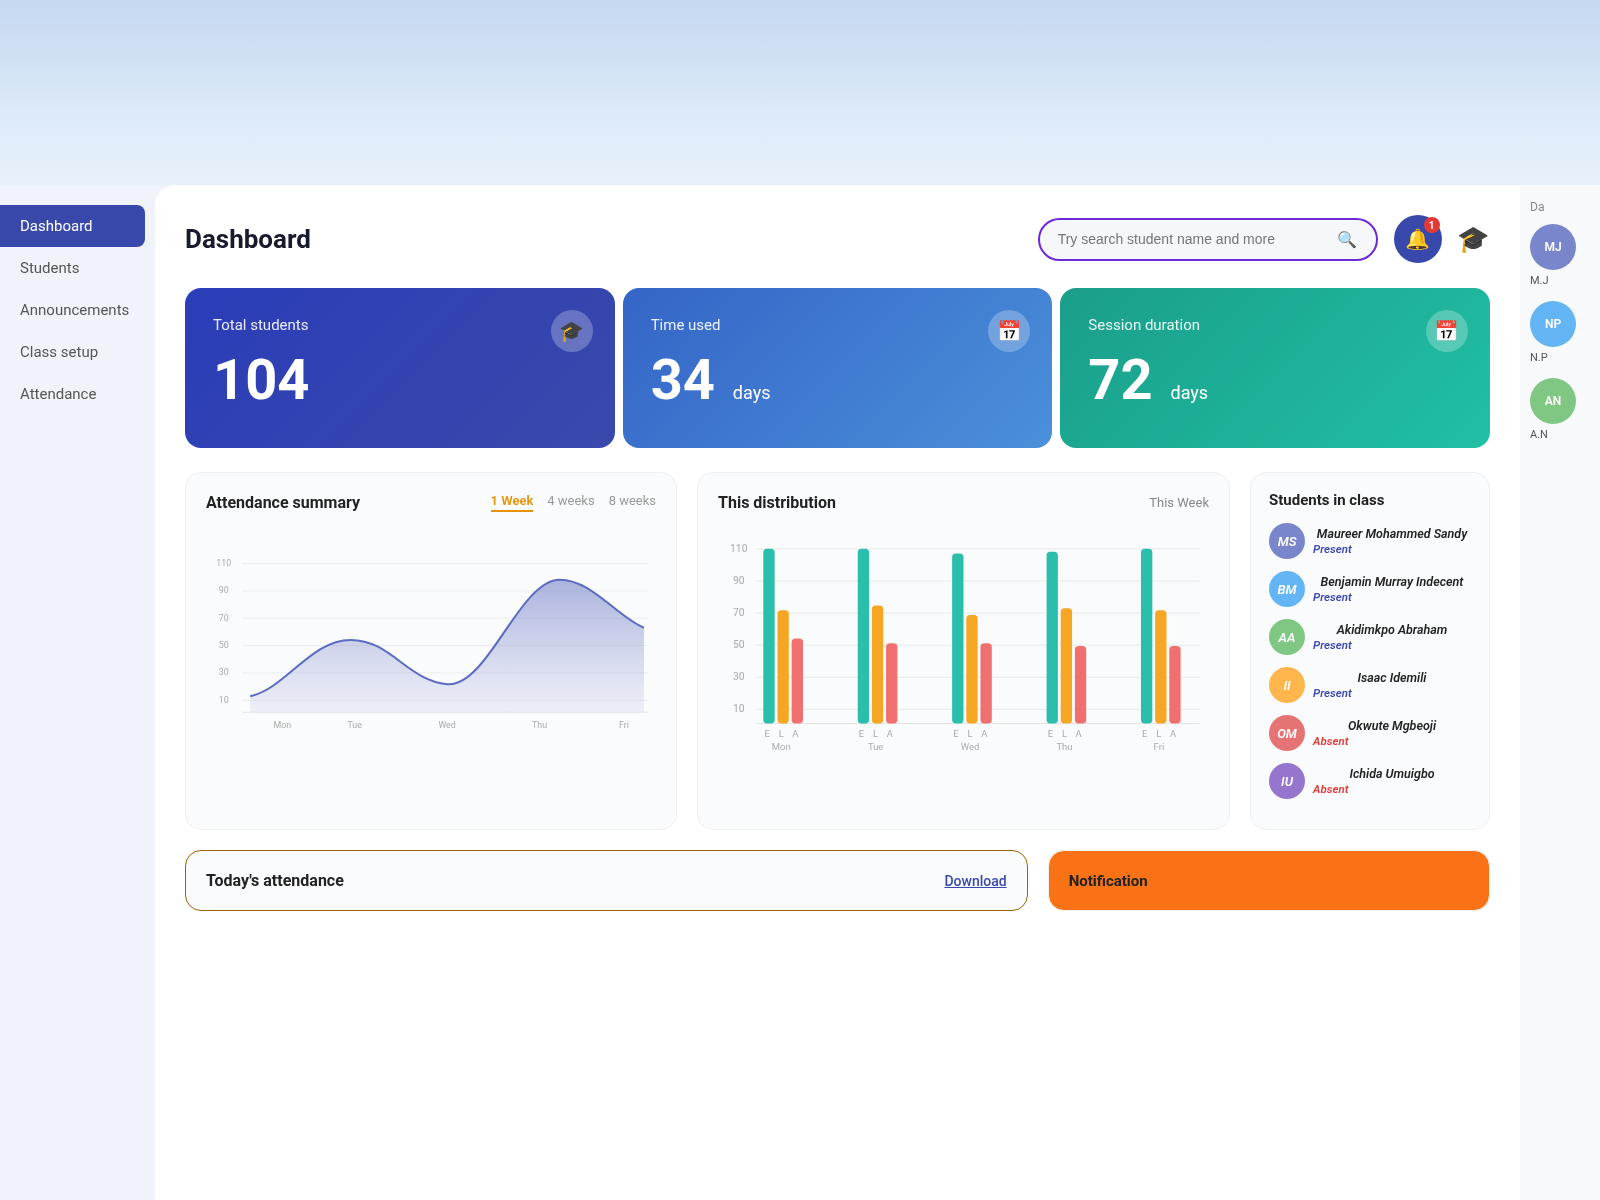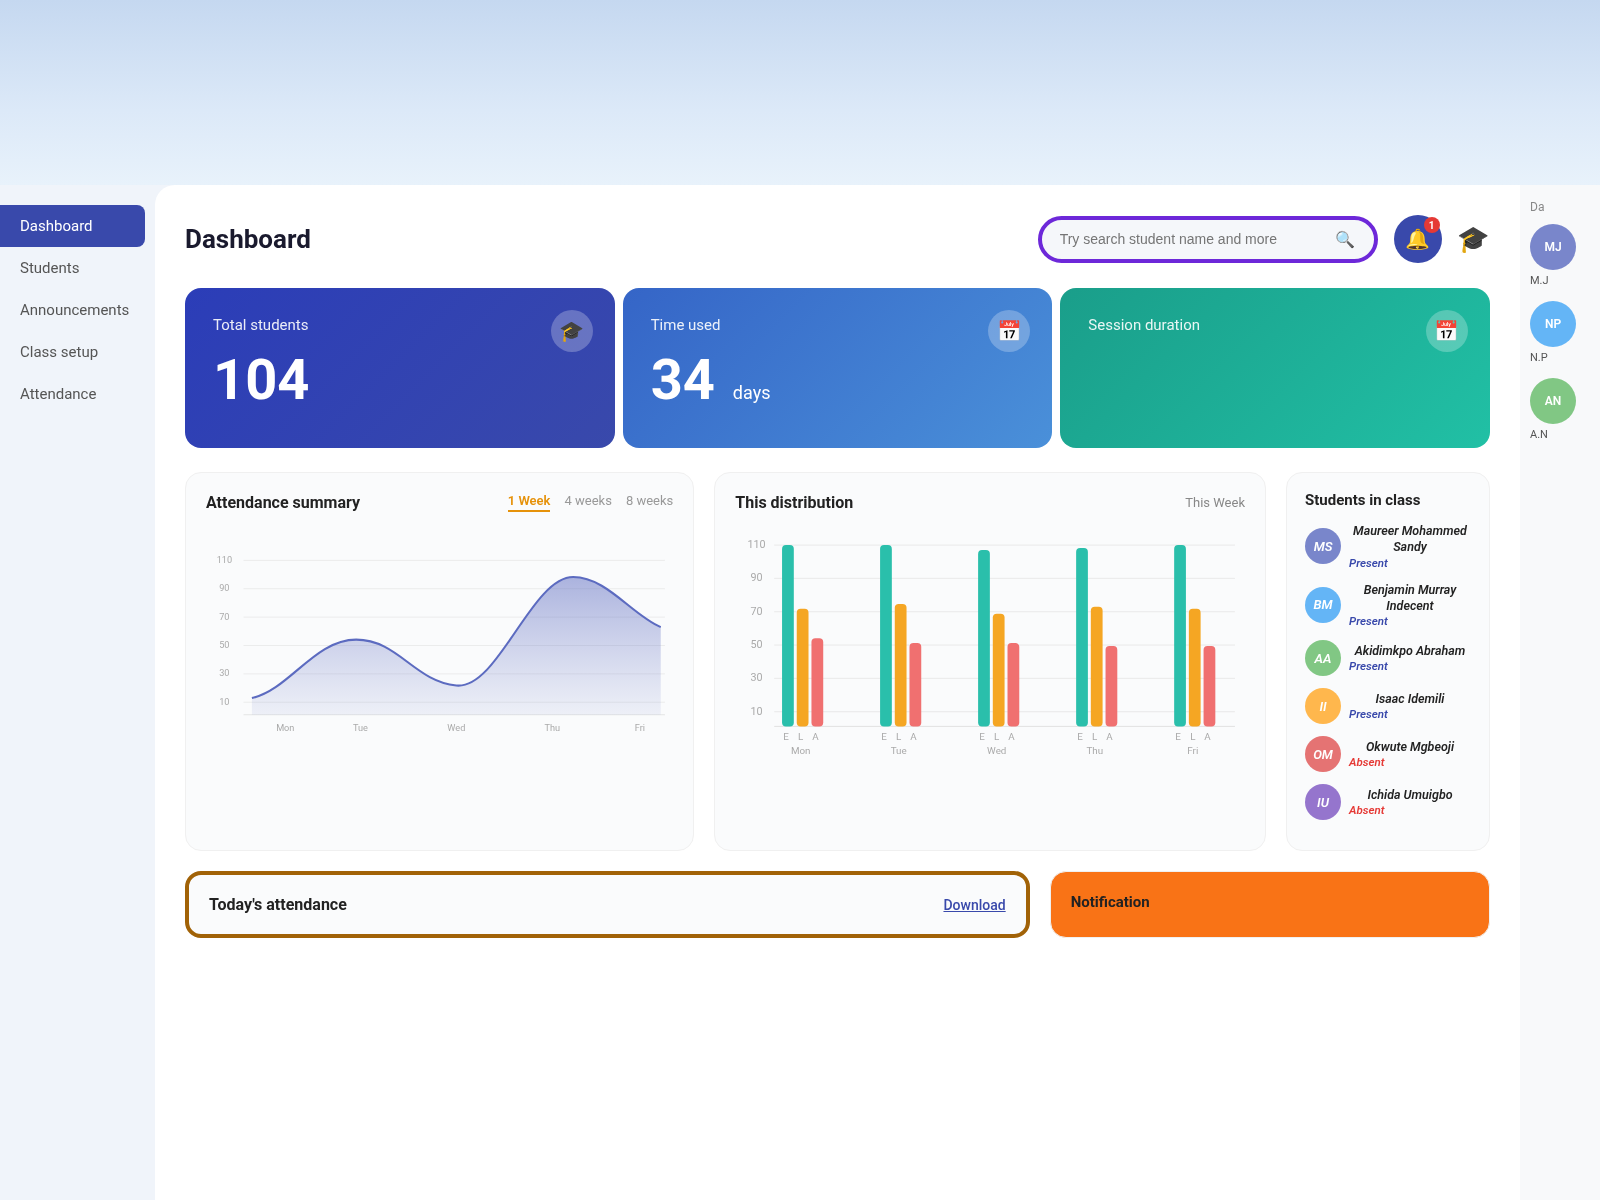--- a/index.html
+++ b/index.html
@@ -73,21 +73,21 @@
       gap: 16px;
     }
 
     .search-bar {
       display: flex;
       align-items: center;
       background: #f5f7fa;
       border-radius: 30px;
       padding: 10px 18px;
       width: 340px;
-      border: 4px solid #6d28d9;
+      border: 2px solid #6d28d9;
     }
 
     .search-bar input {
       border: none;
       background: transparent;
       outline: none;
       font-size: 14px;
       color: #999;
       width: 100%;
     }
@@ -248,21 +248,21 @@
       position: relative;
     }
 
     
     .dist-chart-wrap {
       position: relative;
     }
 
     
     .students-panel {
-      width: 204px;
+      width: 240px;
       background: #fafbfc;
       border-radius: 16px;
       padding: 18px;
       border: 1px solid #f0f0f0;
     }
 
     .students-panel-title {
       font-size: 15px;
       font-weight: 700;
       color: #222;
@@ -347,21 +347,21 @@
     .bottom-row {
       display: flex;
       gap: 20px;
     }
 
     .attendance-section {
       flex: 2;
       background: #fafbfc;
       border-radius: 16px;
       padding: 20px;
-      border: 4px solid #a16207;
+      border: 1px solid #a16207;
       display: flex;
       align-items: center;
       justify-content: space-between;
     }
 
     .attendance-section-title {
       font-size: 16px;
       font-weight: 700;
       color: #222;
     }
@@ -447,20 +447,24 @@
         <div class="stat-card-label">Time used</div>
         <div class="stat-card-value">
           <span>34</span>
           <span class="stat-card-unit">days</span>
         </div>
         <div class="stat-card-icon">📅</div>
       </div>
 
       <div class="stat-card teal">
         <div class="stat-card-label">Session duration</div>
+        <div class="stat-card-value">
+          <span>72</span>
+          <span class="stat-card-unit">days</span>
+        </div>
         <div class="stat-card-icon">📅</div>
       </div>
     </div>
 
     <div class="charts-row">
 
       <div class="chart-card attendance">
         <div class="chart-header">
           <span class="chart-title">Attendance summary</span>
           <div class="chart-tabs">

